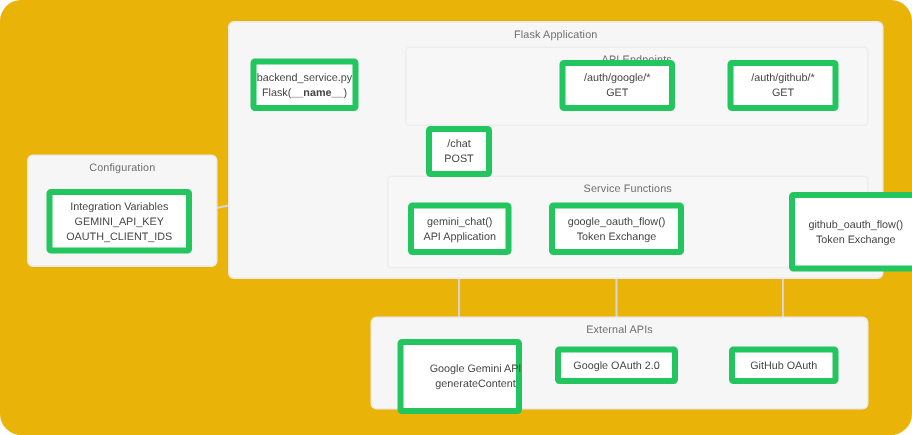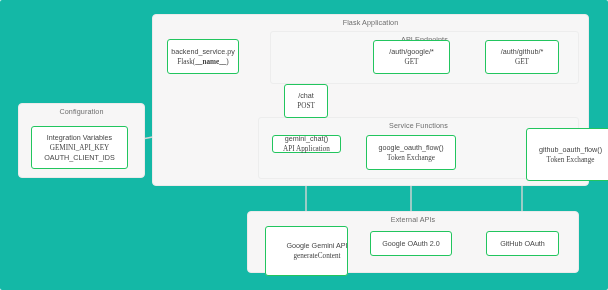--- a/index.html
+++ b/index.html
@@ -5,22 +5,22 @@
 <style>
   html, body {
     margin: 0;
     padding: 0;
     background: #ffffff;
   }
   #canvas {
     position: relative;
     width: 608px;
     height: 290px;
-    background: #14b8a6;
-    border-radius: 2px;
+    background: #eab308;
+    border-radius: 14px;
     overflow: hidden;
     font-family: "Liberation Sans", sans-serif;
     -webkit-font-smoothing: antialiased;
   }
   
   .group {
     position: absolute;
     background: #f7f6f6;
     border: 1px solid #eceaea;
     border-radius: 4px;
@@ -41,41 +41,40 @@
     text-align: center;
     font-size: 7.2px;
     color: #6e6e6e;
     letter-spacing: .1px;
     line-height: 9px;
   }
   
   .node {
     position: absolute;
     background: #ffffff;
-    border: 1px solid #22c55e;
+    border: 4px solid #22c55e;
     border-radius: 3px;
     box-sizing: border-box;
     display: flex;
     flex-direction: column;
     align-items: center;
     justify-content: center;
     text-align: center;
     color: #454545;
     padding: 2px 3px;
   }
   .node .l1 {
     font-size: 7.2px;
     line-height: 10px;
     white-space: nowrap;
   }
   .node .l2 {
     font-size: 7.2px;
     line-height: 10px;
     white-space: nowrap;
-    font-family: Liberation Serif, serif;
   }
   .node .l3 {
     font-size: 7.2px;
     line-height: 10px;
     white-space: nowrap;
   }
   .mono-b { font-weight: bold; }
   
   #wires {
     position: absolute;
@@ -153,21 +152,21 @@
   <div class="node" style="left:373px; top:40px; width:77px; height:34px;">
     <div class="l1">/auth/google/*</div>
     <div class="l2">GET</div>
   </div>
 
   <div class="node" style="left:485px; top:40px; width:74px; height:34px;">
     <div class="l1">/auth/github/*</div>
     <div class="l2">GET</div>
   </div>
 
-  <div class="node" style="left:272px; top:135px; width:69px; height:18px;">
+  <div class="node" style="left:272px; top:135px; width:69px; height:35px;">
     <div class="l1">gemini_chat()</div>
     <div class="l2">API Application</div>
   </div>
 
   <div class="node" style="left:366px; top:135px; width:90px; height:35px;">
     <div class="l1">google_oauth_flow()</div>
     <div class="l2">Token Exchange</div>
   </div>
 
   <div class="node" style="left:478px; top:128px; width:89px; height:53px;margin-left:48px;">

